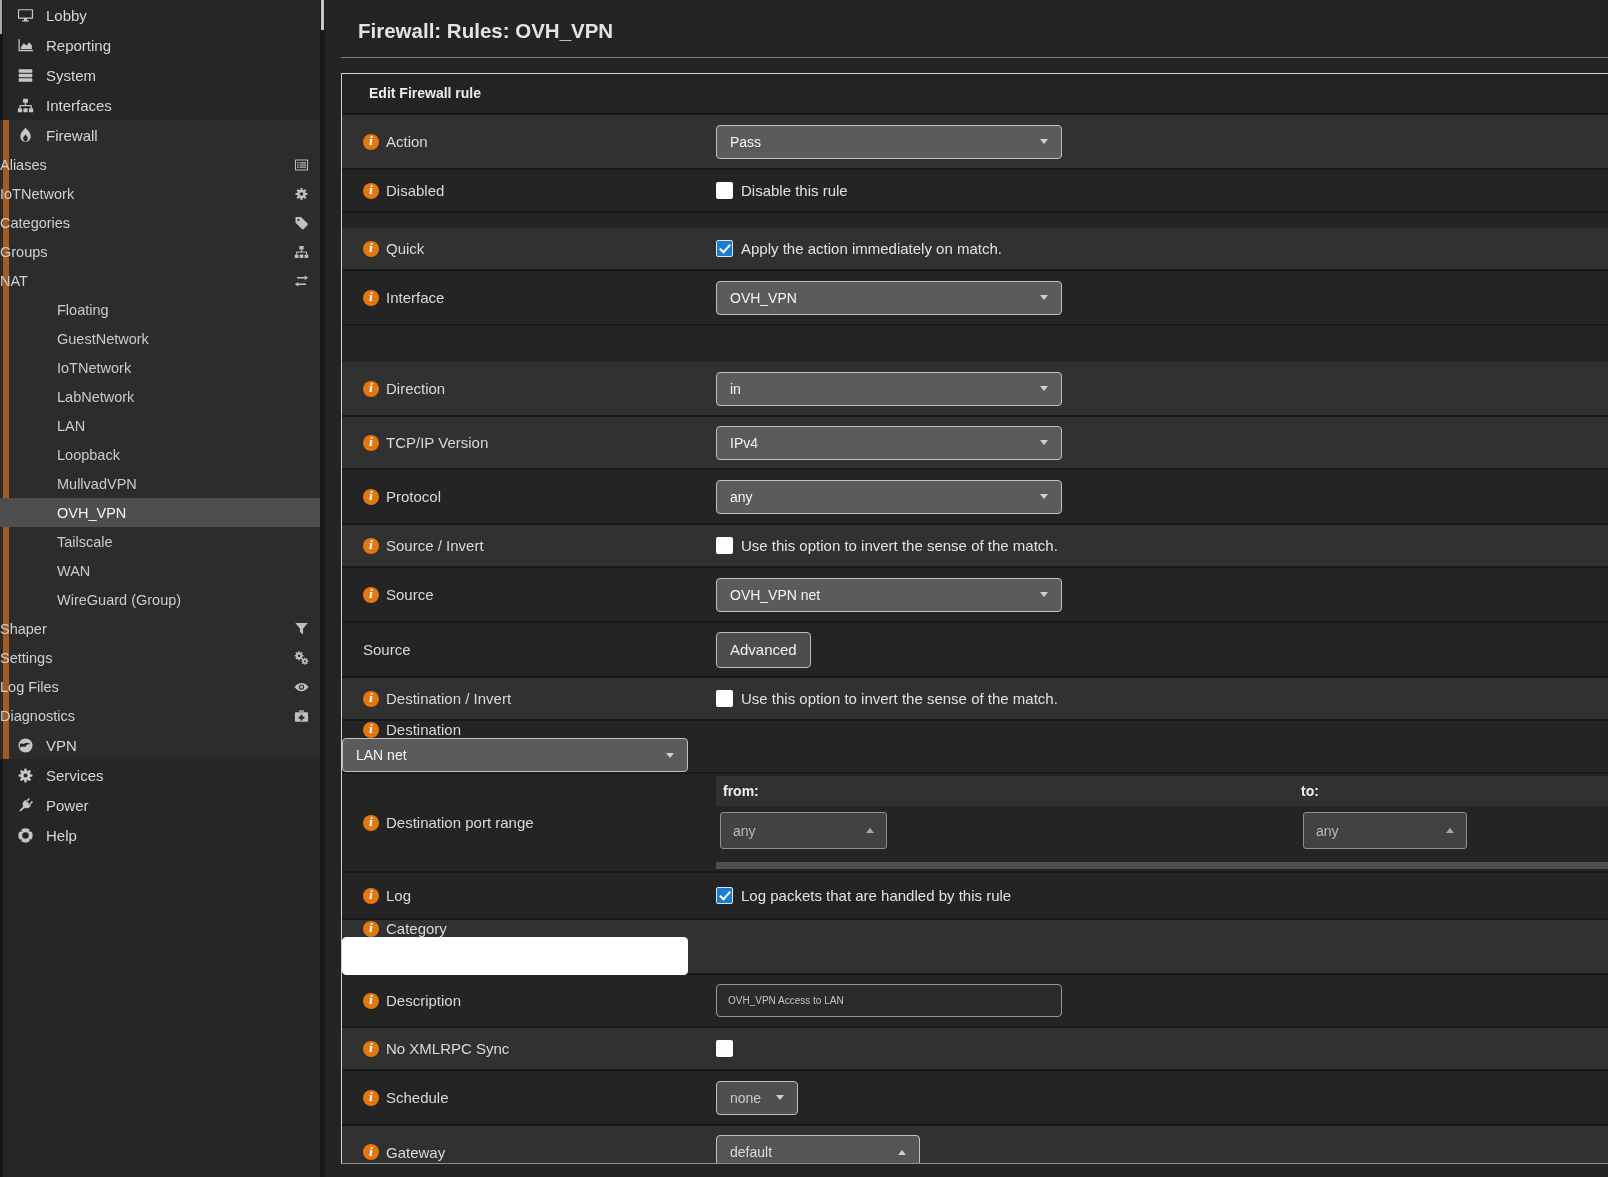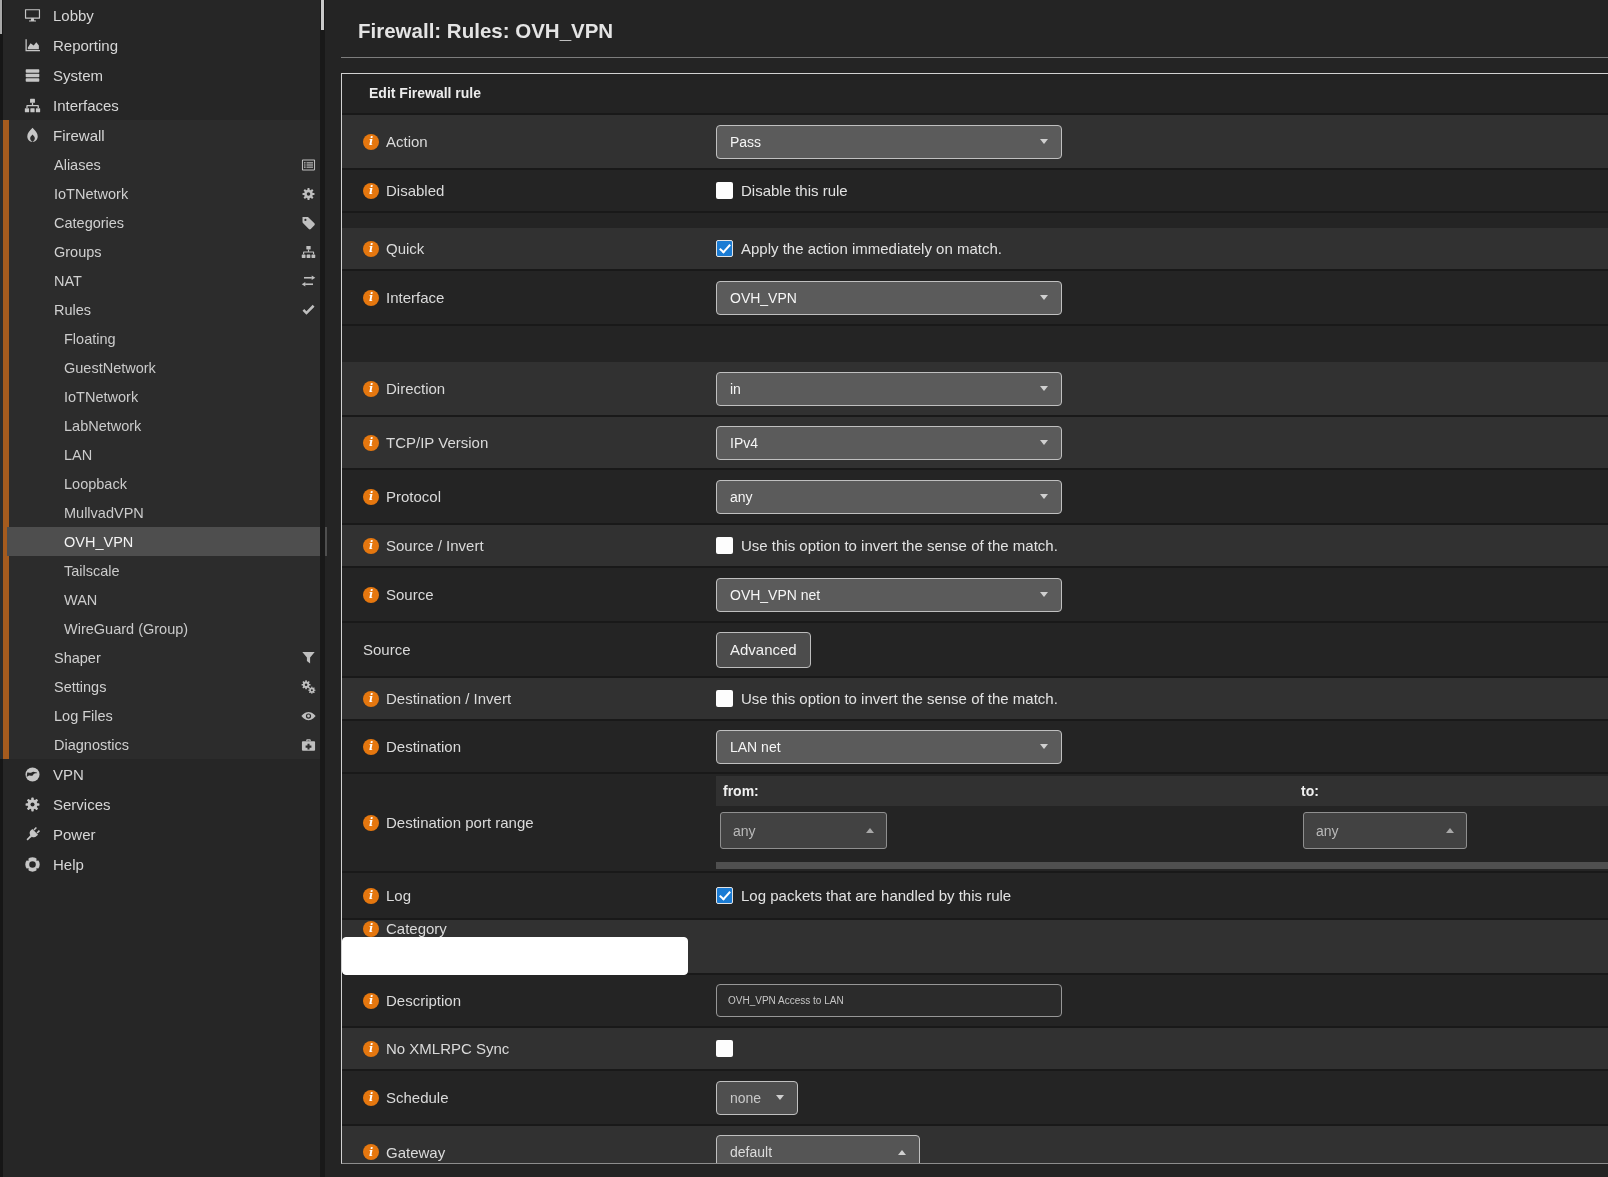--- a/index.html
+++ b/index.html
@@ -8,24 +8,24 @@
     background:#1f1f1f;
     font-family:"Liberation Sans","DejaVu Sans",sans-serif;
     -webkit-font-smoothing:antialiased;
   }
   
   #sidebar{position:absolute;left:0;top:0;width:320px;height:1177px;background:#262626;z-index:2}
   #sb-left-strip{position:absolute;left:0;top:0;width:3px;height:1177px;background:#161616}
   #sb-left-sliver{position:absolute;left:0;top:0;width:2px;height:34px;background:#a9a9a9;z-index:6}
   #sb-section-bg{position:absolute;left:0;top:120px;width:320px;height:639px;background:#2c2c2c}
   #sb-orange{position:absolute;left:3px;top:120px;width:6px;height:639px;background:#a55b1e;z-index:3}
-  #sb-items{position:absolute;left:7px;top:0;width:320px;z-index:4}
+  #sb-items{position:absolute;left:0;top:0;width:320px;z-index:4}
   .sb-item{position:relative;display:flex;align-items:center;color:#d6d6d6;cursor:pointer}
   .sb-item.lvl0{height:30px;padding-left:17px;font-size:15px}
-  .sb-item.lvl1{height:29px;padding-left:47px;font-size:14.5px;color:#d0d0d0}
+  .sb-item.lvl1{height:29px;font-size:14.5px;color:#d0d0d0}
   .sb-item.lvl2{height:29px;padding-left:57px;font-size:14.5px;color:#cbcbcb}
   .sb-item.active{background:#4e4e4e;color:#f3f3f3}
   .sb-icon{width:17px;height:17px;margin-right:12px;display:inline-flex;flex:none}
   .sb-icon svg{width:100%;height:100%;fill:#c6c6c6}
   .sb-right{position:absolute;right:11px;top:50%;transform:translateY(-50%);width:15px;height:15px;display:inline-flex}
   .sb-right svg{width:100%;height:100%;fill:#bfbfbf}
   
   #main{position:absolute;left:320px;top:0;right:0;bottom:0;background:#242424}
   #gutter{position:absolute;left:0;top:0;width:5px;height:100%;background:#191919;z-index:5}
   #gutter-thumb{position:absolute;left:1px;top:0;width:3px;height:30px;background:#c9c9c9}
@@ -192,28 +192,20 @@
         <span>NAT</span>
         <span class="sb-right">
           <svg viewBox="0 0 16 16">
             <rect x="3.2" y="3.7" width="8.4" height="1.7"></rect>
             <polygon points="11.4,2.2 15.2,4.55 11.4,6.9"></polygon>
             <rect x="4.4" y="10.6" width="8.4" height="1.7"></rect>
             <polygon points="4.6,9.1 0.8,11.45 4.6,13.8"></polygon>
           </svg>
         </span>
       </div>
-      <div class="sb-item lvl1">
-        <span>Rules</span>
-        <span class="sb-right">
-          <svg viewBox="0 0 16 16">
-            <path d="M5.8 13L1.6 8.8l1.9-1.9 2.3 2.3 6.7-6.7 1.9 1.9z"></path>
-          </svg>
-        </span>
-      </div>
       <div class="sb-item lvl2">
         <span>Floating</span>
       </div>
       <div class="sb-item lvl2">
         <span>GuestNetwork</span>
       </div>
       <div class="sb-item lvl2">
         <span>IoTNetwork</span>
       </div>
       <div class="sb-item lvl2">
@@ -464,21 +456,21 @@
         <div class="frow light" style="height: 41px;">
           <div class="fl">
             <span class="info"></span>
             <span>Destination / Invert</span>
           </div>
           <div class="fc">
             <div class="cb"></div>
             <span class="cb-text">Use this option to invert the sense of the match.</span>
           </div>
         </div>
-        <div class="frow dark" style="height: 51px;">
+        <div class="frow dark" style="height: 51px; flex-direction: column;">
           <div class="fl">
             <span class="info"></span>
             <span>Destination</span>
           </div>
           <div class="fc">
             <div class="sel main">
               <span>LAN net</span>
               <span class="car-d"></span>
             </div>
           </div>

